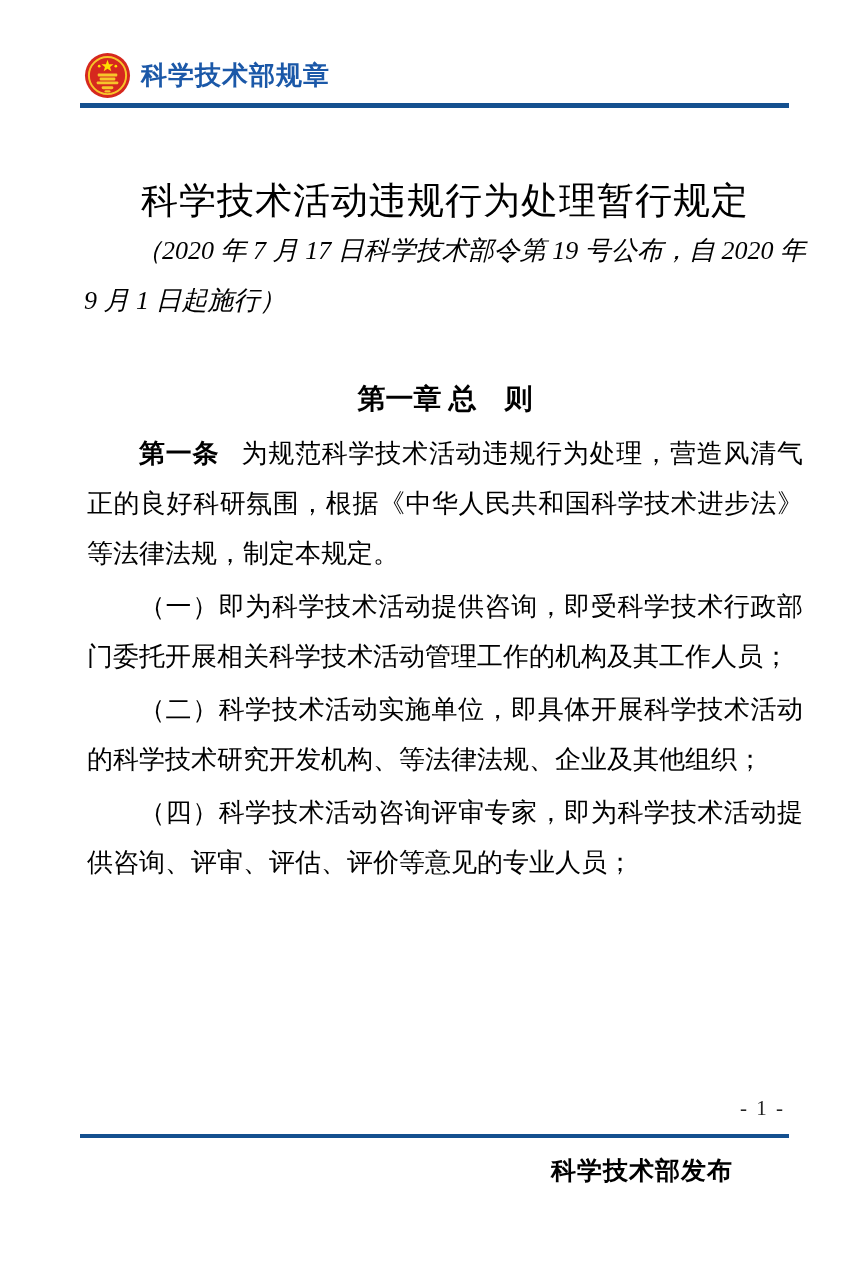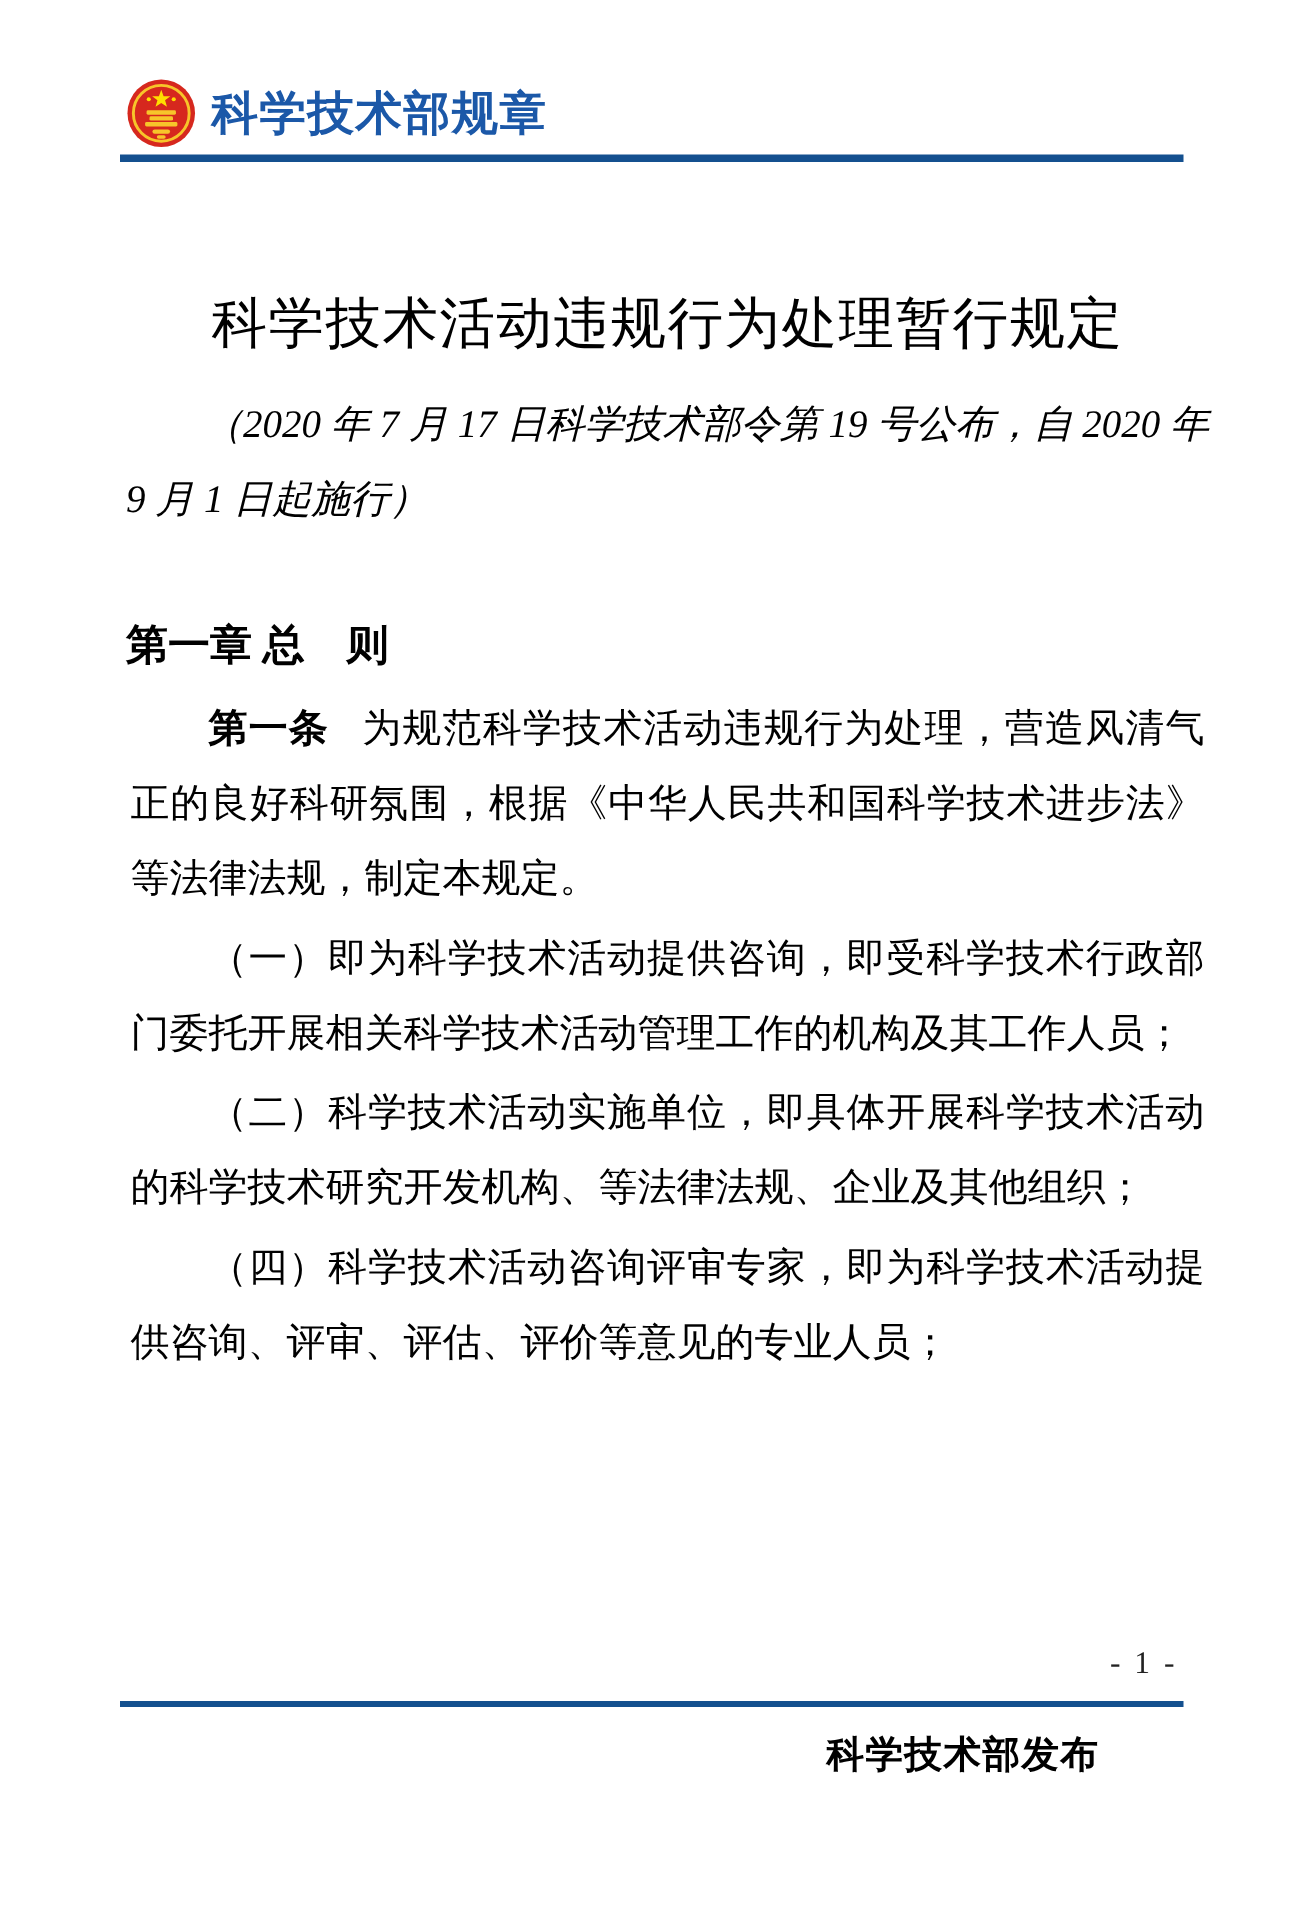--- a/index.html
+++ b/index.html
@@ -19,21 +19,21 @@
     left: 84px;
     top: 52px;
     display: flex;
     align-items: center;
     gap: 10px;
   }
   .emblem { width: 47px; height: 47px; flex: 0 0 auto; }
   .masthead-label {
     font-family: "Liberation Sans", "DejaVu Sans", sans-serif;
     font-weight: 700;
-    font-size: 31px;
+    font-size: 26px;
     line-height: 47px;
     color: #1B58A8;
     letter-spacing: 1px;
     white-space: nowrap;
   }
   .rule {
     position: absolute;
     left: 80px;
     width: 709px;
     background: #14508F;
@@ -42,41 +42,42 @@
   .rule-bottom { top: 1134px; height: 4px; }
 
   
   .doc-column {
     position: absolute;
     left: 84px;
     top: 176px;
     width: 722px;
   }
   .doc-title {
-    margin: 16px;
+    margin: 0;
     font-size: 37px;
     font-weight: 400;
     line-height: 50px;
     text-align: center;
     letter-spacing: 1px;
     white-space: nowrap;
   }
   .doc-subtitle {
     margin: 0;
     font-style: italic;
     font-size: 26px;
     line-height: 50px;
     text-indent: 2em;
     text-align: justify;
   }
   .chapter-heading {
     margin: 53px 0 0 0;
     font-size: 28px;
     font-weight: 700;
     line-height: 40px;
+    text-align: center;
     white-space: nowrap;
   }
   .doc-body { margin-top: 9px; }
   .doc-body p {
     margin: 3px;
     font-size: 26px;
     line-height: 50px;
     text-align: justify;
     text-indent: 2em;
   }

